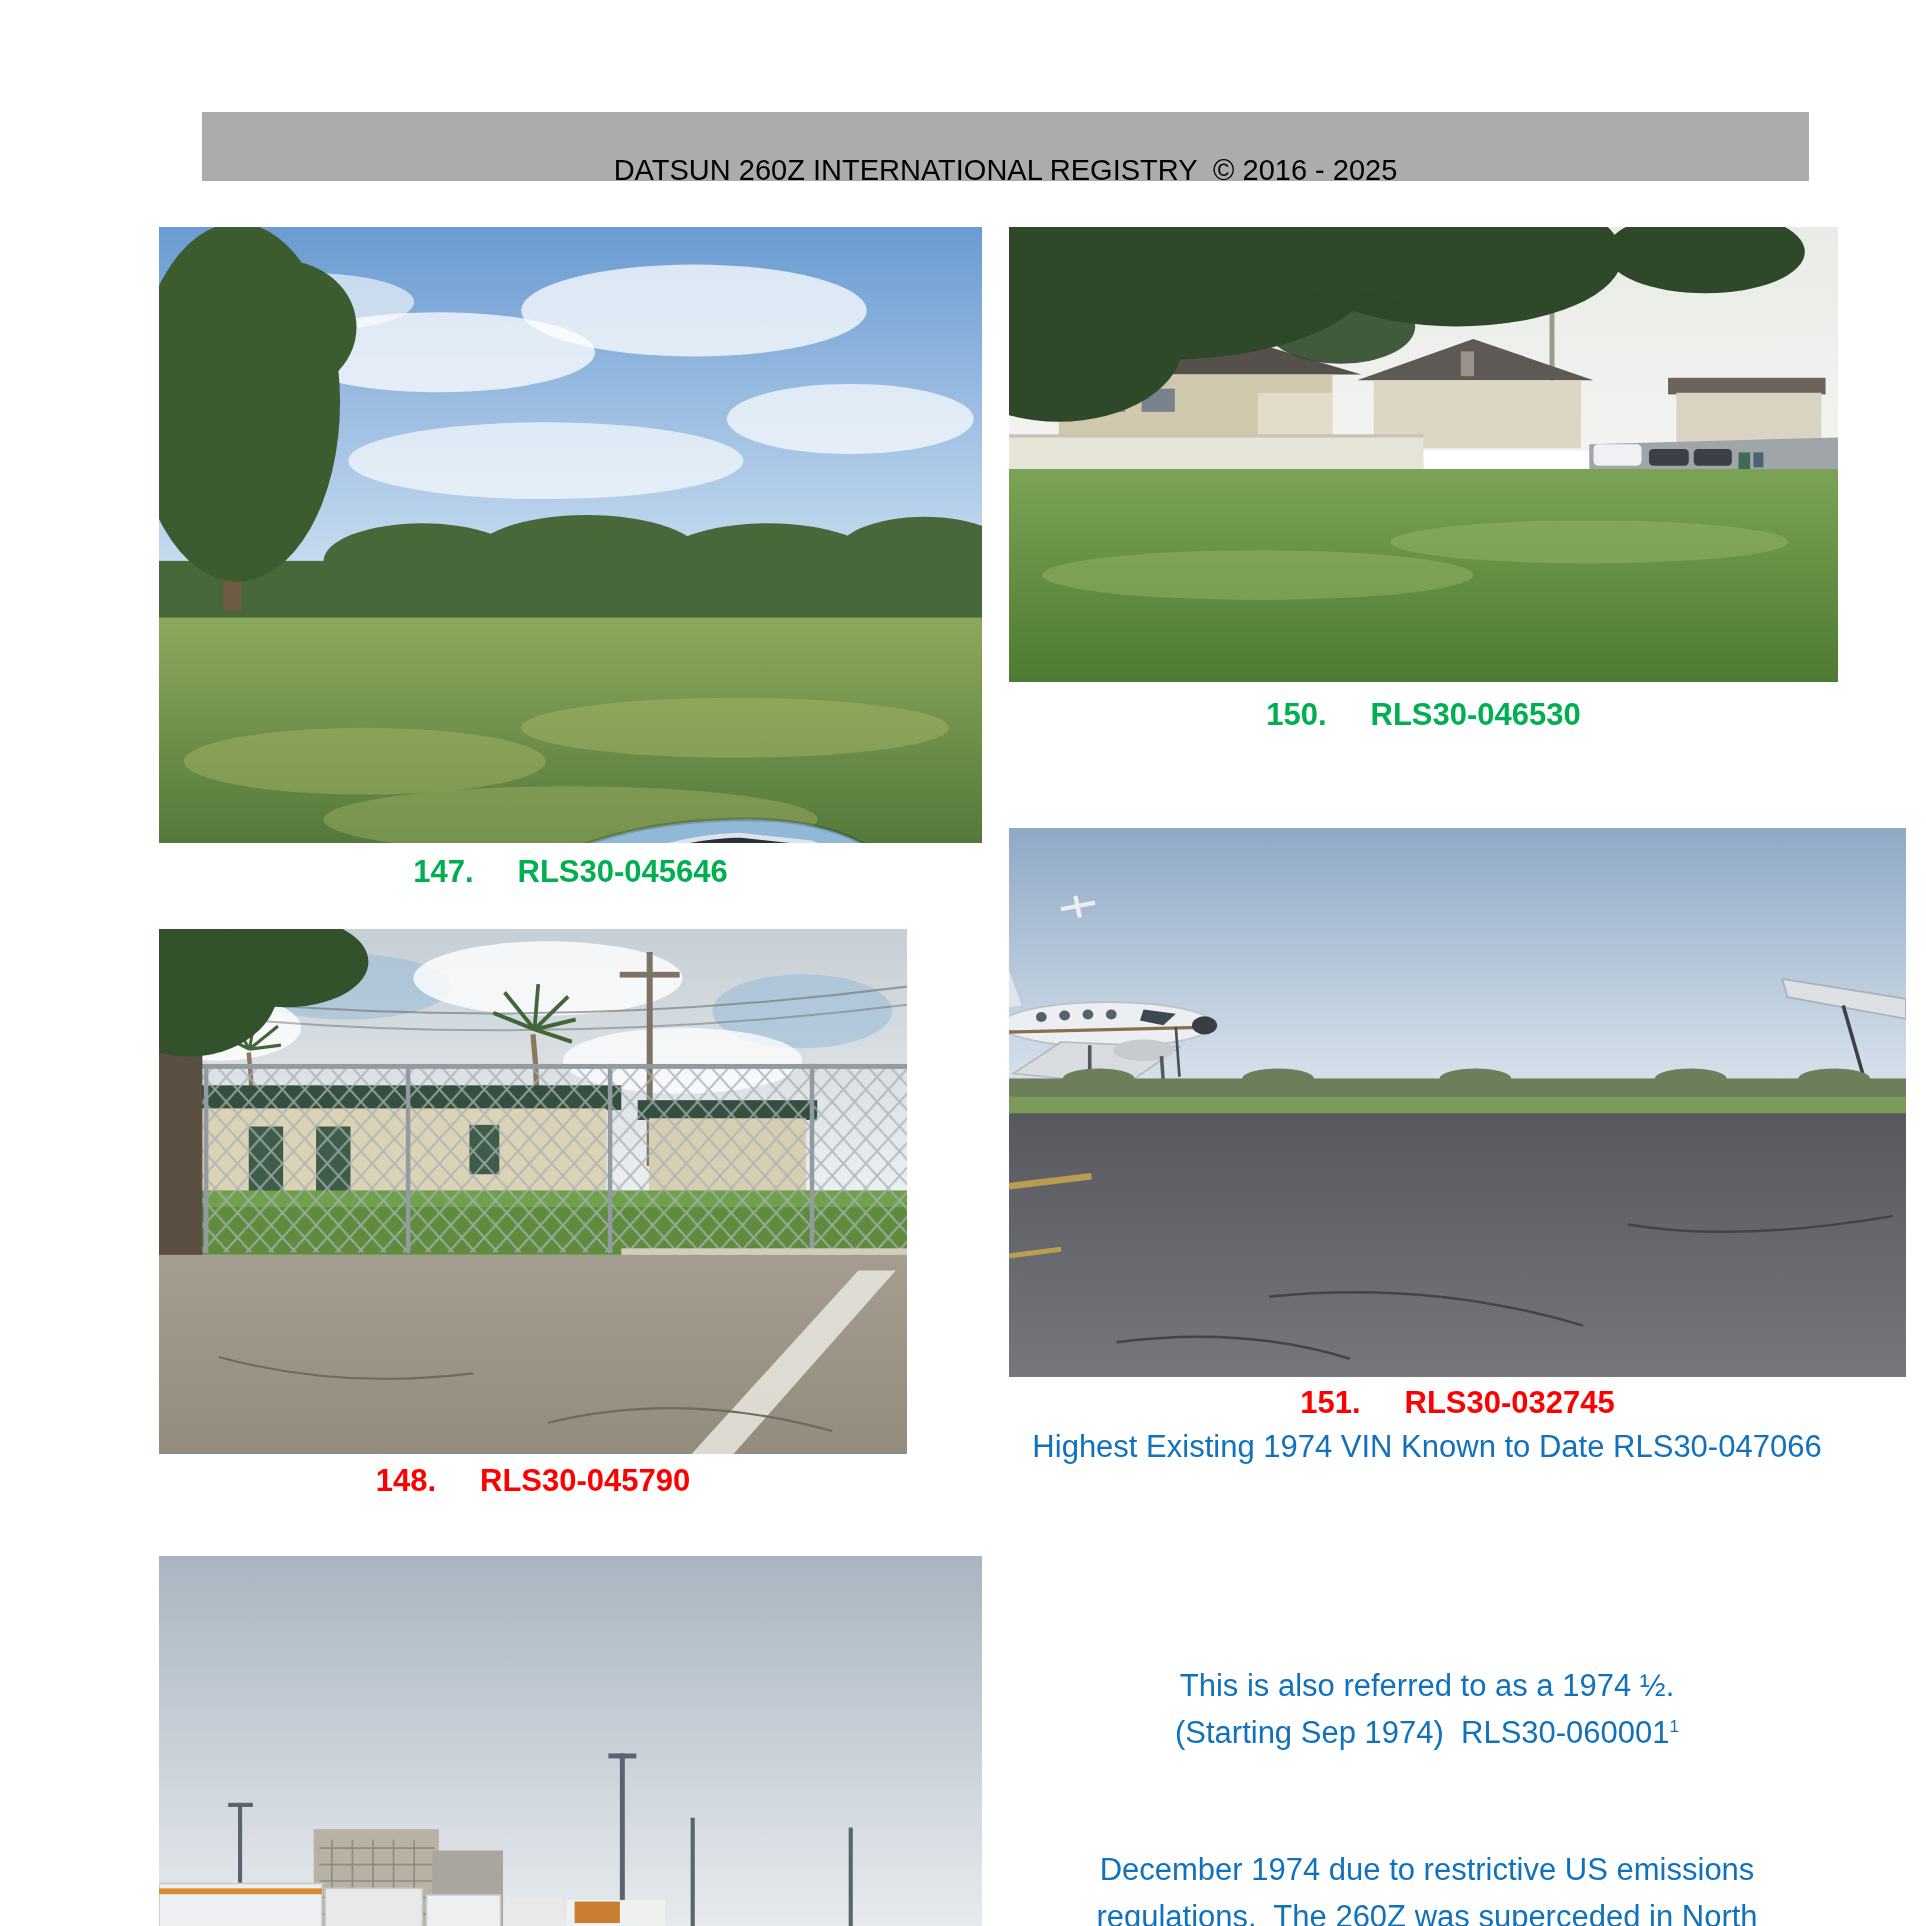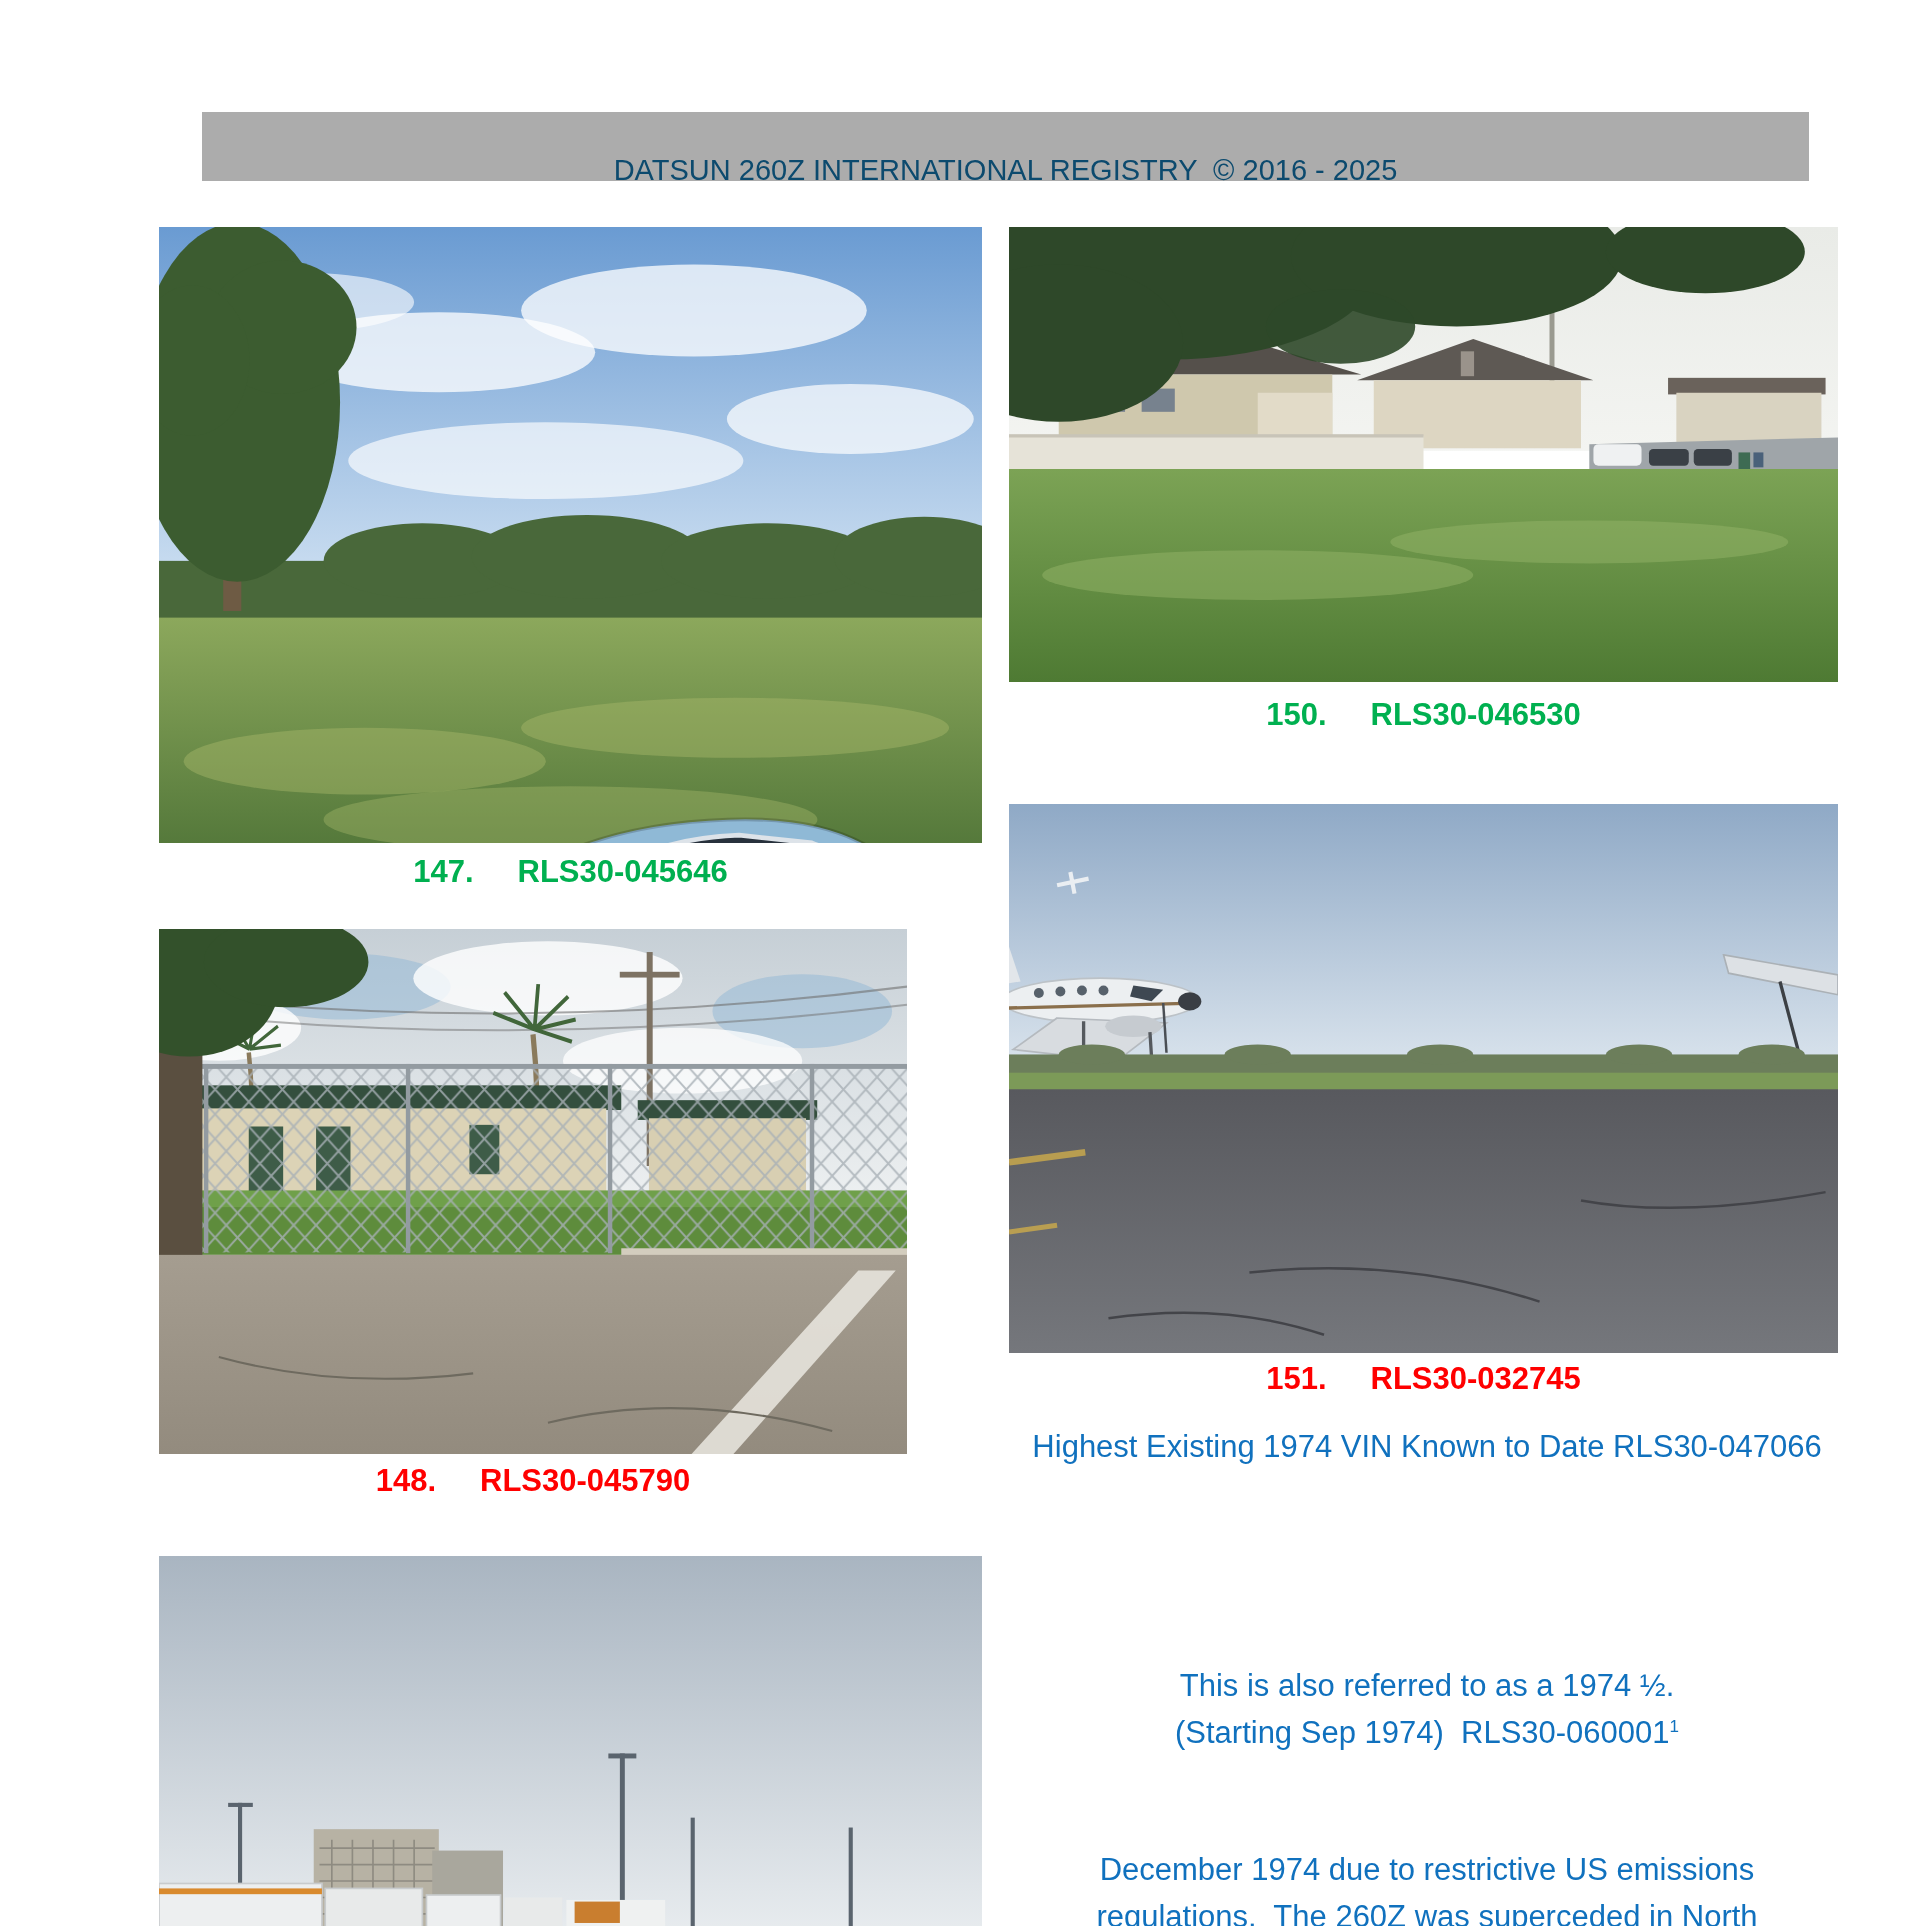--- a/index.html
+++ b/index.html
@@ -1,20 +1,20 @@
 <!DOCTYPE html>
 <html style="font-size:6.2px"><head>
 <meta charset="utf-8">
 <style>
   html,body{margin:0;padding:0;background:#ffffff;}
   .page{position:relative;width:1965px;height:2542px;background:#ffffff;overflow:hidden;
         font-family:"Liberation Sans", sans-serif;}
   .titlebar{position:absolute;left:202px;top:112px;width:1607px;height:69px;background:#ACACAC;
             display:flex;align-items:center;justify-content:center;}
-  .titlebar span{font-size:29px;color:#0c4a6e;white-space:pre;letter-spacing:0;margin-top:48px;}
+  .titlebar span{font-size:29px;color:#000000;white-space:pre;letter-spacing:0;margin-top:48px;}
   .fig{position:absolute;margin:0;display:flex;flex-direction:column;align-items:center;}
   .fig svg.ph{display:block;width:100%;}
   .cap{display:flex;justify-content:center;gap:44px;font-weight:bold;font-size:31px;line-height:37px;white-space:pre;text-align:right;}
   .cap.green{color:#00B050;}
   .cap.red{color:#FF0000;}
   .bline{position:absolute;left:1427px;transform:translateX(-50%);font-weight:normal;font-size:31px;
          line-height:37px;color:#1071BE;white-space:pre;}
   .bline sup{font-size:55%;line-height:0;}
   .defs-hidden{position:absolute;width:0;height:0;overflow:hidden;}
 </style>
@@ -232,21 +232,21 @@
       <ellipse cx="300" cy="420" rx="260" ry="30" fill="#94B468" opacity="0.5"></ellipse>
       <ellipse cx="700" cy="380" rx="240" ry="26" fill="#94B468" opacity="0.5"></ellipse>
       <use href="#zcar" transform="translate(1005,253) scale(-1.6,1.8)" style="--car:#C08A2E;--rim:#2E2F31"></use>
     </svg>
     <figcaption class="cap green" style="margin-top:13.5px">
       <span>150.</span>
       <span>RLS30-046530</span>
     </figcaption>
   </figure>
 
-  <figure class="fig" style="left:1009px;top:804px;width:829px">
+  <figure class="fig" style="left:1009px;top:828px;width:897px">
     <svg class="ph" style="height:549px" viewBox="0 0 1000 662" preserveAspectRatio="none" role="img" aria-label="Gray Datsun 260Z with bronze wheels on an airport tarmac next to a small white airplane">
       <defs>
         <linearGradient id="g151sky" x1="0" y1="0" x2="0" y2="1">
           <stop offset="0" stop-color="#8FA9C6"></stop>
             <stop offset="1" stop-color="#DEE7EF"></stop>
         </linearGradient>
         <linearGradient id="g151asp" x1="0" y1="0" x2="0" y2="1">
           <stop offset="0" stop-color="#58595E"></stop>
             <stop offset="1" stop-color="#75777C"></stop>
         </linearGradient>

